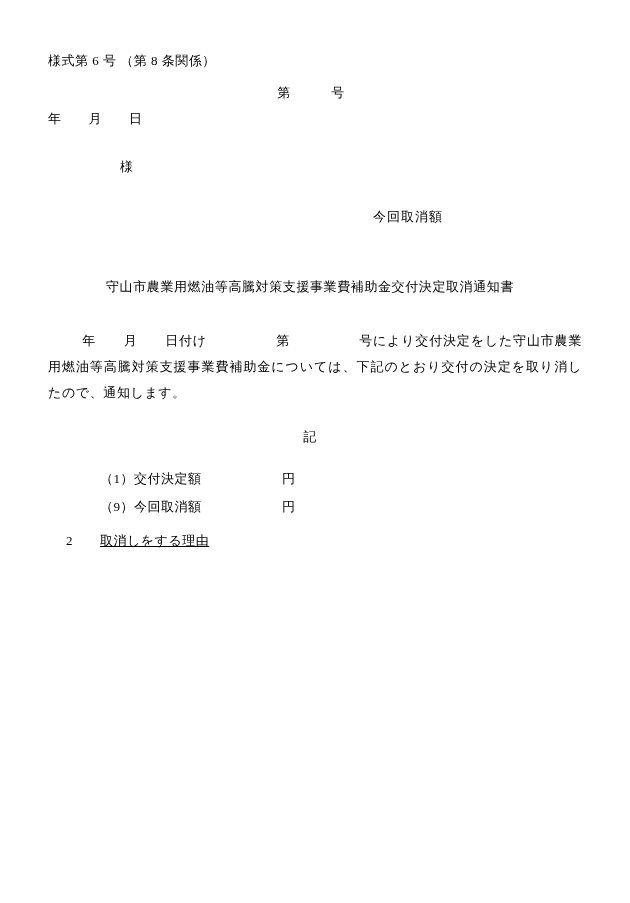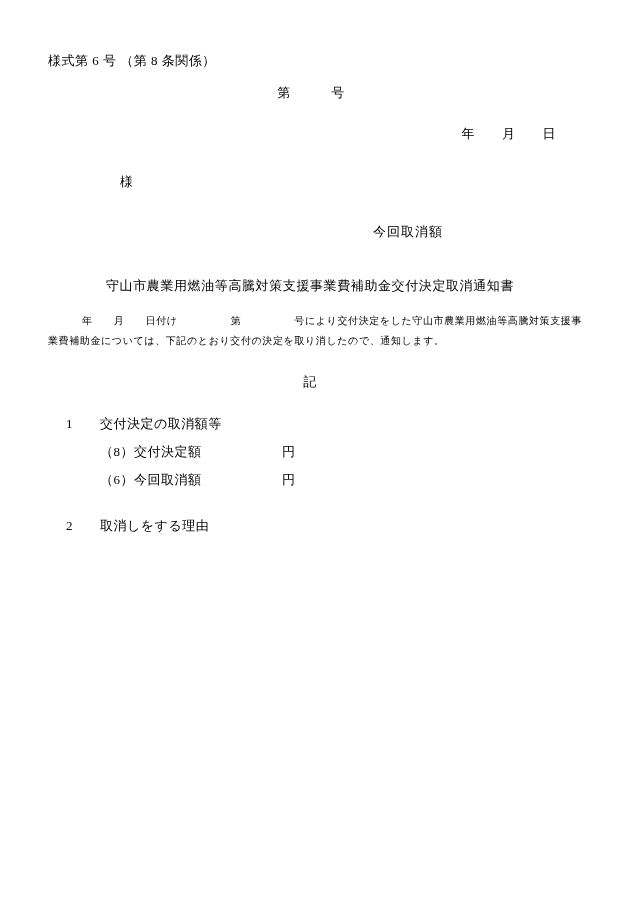--- a/index.html
+++ b/index.html
@@ -31,47 +31,46 @@
     line-height: 1.4;
   }
   .doc-number-line {
     margin-top: 14px;
     text-align: center;
     font-size: 13px;
     letter-spacing: 0.5px;
     padding-right: 8px;
   }
   .doc-date-line {
-    margin-top: 23px;
-    text-align: right;
+    margin-top: 8px;
     font-size: 13px;
     letter-spacing: 0.5px;
     padding-right: 26px;
   }
   .addressee {
     margin-top: 30px;
     font-size: 13px;
     padding-left: 72px;
     letter-spacing: 0.5px;
   }
   .issuer {
     margin-top: 32px;
     font-size: 13px;
     letter-spacing: 1px;
     padding-left: 325px;
   }
   .doc-title {
-    margin-top: 36px;
+    margin-top: 52px;
     font-size: 13px;
     letter-spacing: 0.6px;
     padding-left: 58px;
   }
   .body-para {
-    margin-top: 16px;
-    font-size: 10px;
+    margin-top: 32px;
+    font-size: 13px;
     line-height: 2.0;
     letter-spacing: 0.6px;
     text-align: justify;
   }
   .body-para .indent {
     display: inline-block;
     width: 34px;
   }
   .ki-mark {
     margin-top: 22px;
@@ -95,23 +94,24 @@
   .sub-item {
     padding-left: 52px;
     margin-top: 10px;
     white-space: pre;
   }
   .sub-item .sub-label {
     display: inline-block;
     width: 182px;
   }
   .section-2 {
-    margin-top: 28px;
+    margin-top: 16px;
     font-size: 13px;
     letter-spacing: 0.5px;
+    text-decoration: underline;
   }
 </style>
 </head>
 <body>
 
 <div class="page">
   <div class="content">
 
     <div class="form-no">様式第 6 号 （第 8 条関係）</div>
 
@@ -123,25 +123,24 @@
 
     <div class="issuer">今回取消額</div>
 
     <div class="doc-title">守山市農業用燃油等高騰対策支援事業費補助金交付決定取消通知書</div>
 
     <div class="body-para"><span class="indent"></span><span>年　　月　　日付け　　　　　第　　　　　号により交付決定をした守山市農業用燃油等高騰対策支援事業費補助金については、下記のとおり交付の決定を取り消したので、通知します。</span></div>
 
     <div class="ki-mark">記</div>
 
     <div class="section">
-      <div class="section-head"><span class="num">1</span><span>交付決定の取消額等</span></div>
 
-      <div class="sub-item"><span class="sub-label">（8）交付決定額</span><span>円</span></div>
+      <div class="sub-item"><span class="sub-label">（1）交付決定額</span><span>円</span></div>
 
-      <div class="sub-item"><span class="sub-label">（6）今回取消額</span><span>円</span></div>
+      <div class="sub-item"><span class="sub-label">（9）今回取消額</span><span>円</span></div>
 
     </div>
 
     <div class="section-2">
       <div class="section-head"><span class="num">2</span><span>取消しをする理由</span></div>
     </div>
 
   </div>
 </div>
 

